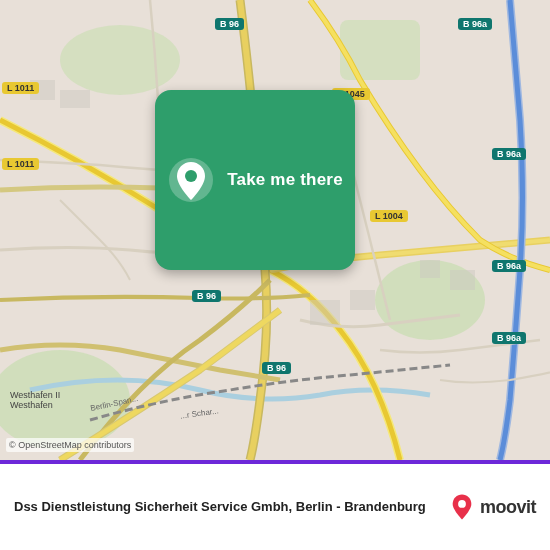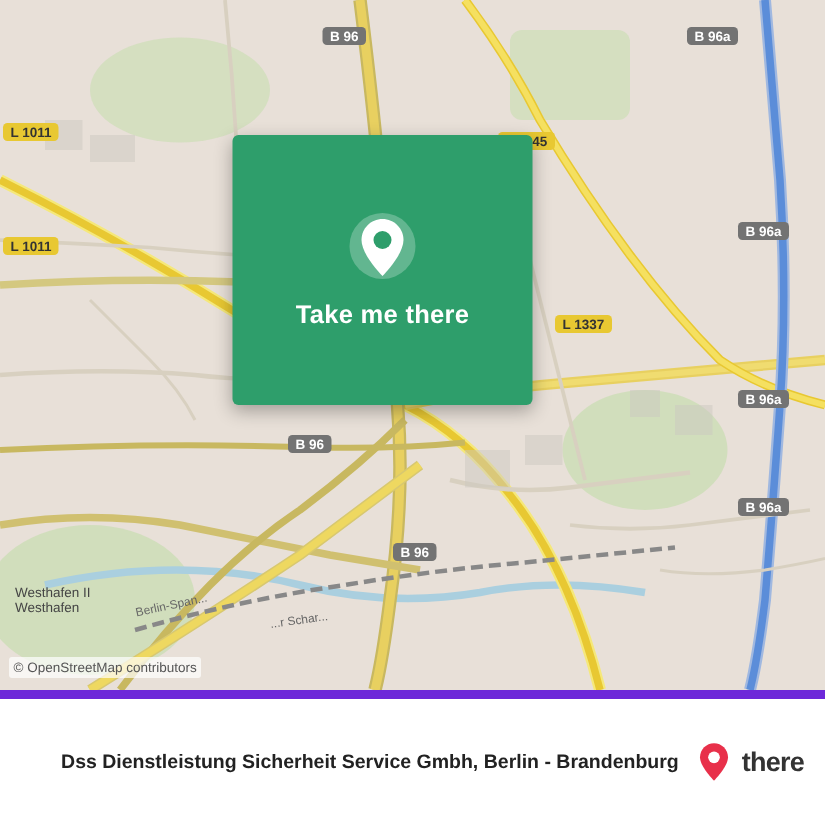--- a/index.html
+++ b/index.html
@@ -28,23 +28,23 @@
     }
 
     
     .take-me-card {
       position: absolute;
       top: 90px;
       left: 155px;
       width: 200px;
       height: 180px;
       background-color: #2e9e6b;
-      border-radius: 4px;
+      border-radius: 16px;
       display: flex;
-      flex-direction: column;
+      flex-direction: row;
       align-items: center;
       justify-content: center;
       gap: 12px;
       box-shadow: 0 4px 12px rgba(0,0,0,0.3);
     }
 
     .location-pin {
       width: 48px;
       height: 48px;
       position: relative;
@@ -59,22 +59,21 @@
 
     
     #info-bar {
       width: 550px;
       height: 90px;
       background: white;
       display: flex;
       align-items: center;
       padding: 10px 14px;
       gap: 10px;
-      border-top: 6px solid #6d28d9;
-      text-align: right;
+      border-top: 4px solid #6d28d9;
     }
 
     .info-text {
       flex: 1;
     }
 
     .info-title {
       font-size: 13px;
       font-weight: 600;
       color: #222;
@@ -114,21 +113,21 @@
 
     
     .road-badge {
       position: absolute;
       padding: 1px 5px;
       border-radius: 3px;
       font-size: 9px;
       font-weight: 700;
       color: white;
     }
-    .road-badge.blue { background: #737373; }
+    .road-badge.blue { background: #0f766e; }
     .road-badge.yellow { background: #e8c832; color: #333; }
   </style>
 </head>
 <body>
 
 <div id="map-container">
 
   <svg class="map-bg" viewBox="0 0 550 460" xmlns="http://www.w3.org/2000/svg">
 
     <rect width="550" height="460" fill="#e8e0d8"></rect>
@@ -184,21 +183,21 @@
   </svg>
 
   <div class="road-badge blue" style="top:18px; left:215px;">B 96</div>
   <div class="road-badge yellow" style="top:82px; left:2px;">L 1011</div>
   <div class="road-badge yellow" style="top:158px; left:2px;">L 1011</div>
   <div class="road-badge yellow" style="top:54px; left:332px;margin-top:34px;">L 1045</div>
   <div class="road-badge blue" style="top:18px; left:458px;">B 96a</div>
   <div class="road-badge blue" style="top:148px; left:492px;">B 96a</div>
   <div class="road-badge blue" style="top:260px; left:492px;">B 96a</div>
   <div class="road-badge blue" style="top:332px; left:492px;">B 96a</div>
-  <div class="road-badge yellow" style="top:210px; left:370px;">L 1337</div>
+  <div class="road-badge yellow" style="top:210px; left:370px;">L 1004</div>
   <div class="road-badge blue" style="top:290px; left:192px;">B 96</div>
   <div class="road-badge blue" style="top:362px; left:262px;">B 96</div>
 
   <div style="position:absolute; bottom:52px; left:90px; font-size:8px; color:#666; transform:rotate(-12deg); white-space:nowrap;">Berlin-Span...</div>
   <div style="position:absolute; bottom:42px; left:180px; font-size:8px; color:#666; transform:rotate(-8deg); white-space:nowrap;">...r Schar...</div>
   <div style="position:absolute; bottom:50px; left:10px; font-size:9px; color:#444; font-weight:500;">Westhafen II<br>Westhafen</div>
 
   <div class="take-me-card">
 
     <svg class="location-pin" viewBox="0 0 48 48" xmlns="http://www.w3.org/2000/svg">
@@ -215,15 +214,15 @@
 <div id="info-bar">
   <div class="info-text">
     <div class="info-title">Dss Dienstleistung Sicherheit Service Gmbh, Berlin - Brandenburg</div>
   </div>
   <div class="moovit-logo">
 
     <svg class="moovit-pin" viewBox="0 0 28 36" xmlns="http://www.w3.org/2000/svg">
       <path d="M14 2 C7.37 2 2 7.37 2 14 C2 22 14 34 14 34 C14 34 26 22 26 14 C26 7.37 20.63 2 14 2Z" fill="#e8304a"></path>
       <circle cx="14" cy="14" r="5" fill="white"></circle>
     </svg>
-    <span class="moovit-text">there</span>
+    <span class="moovit-text">moovit</span>
   </div>
 </div>
 
 </body></html>

